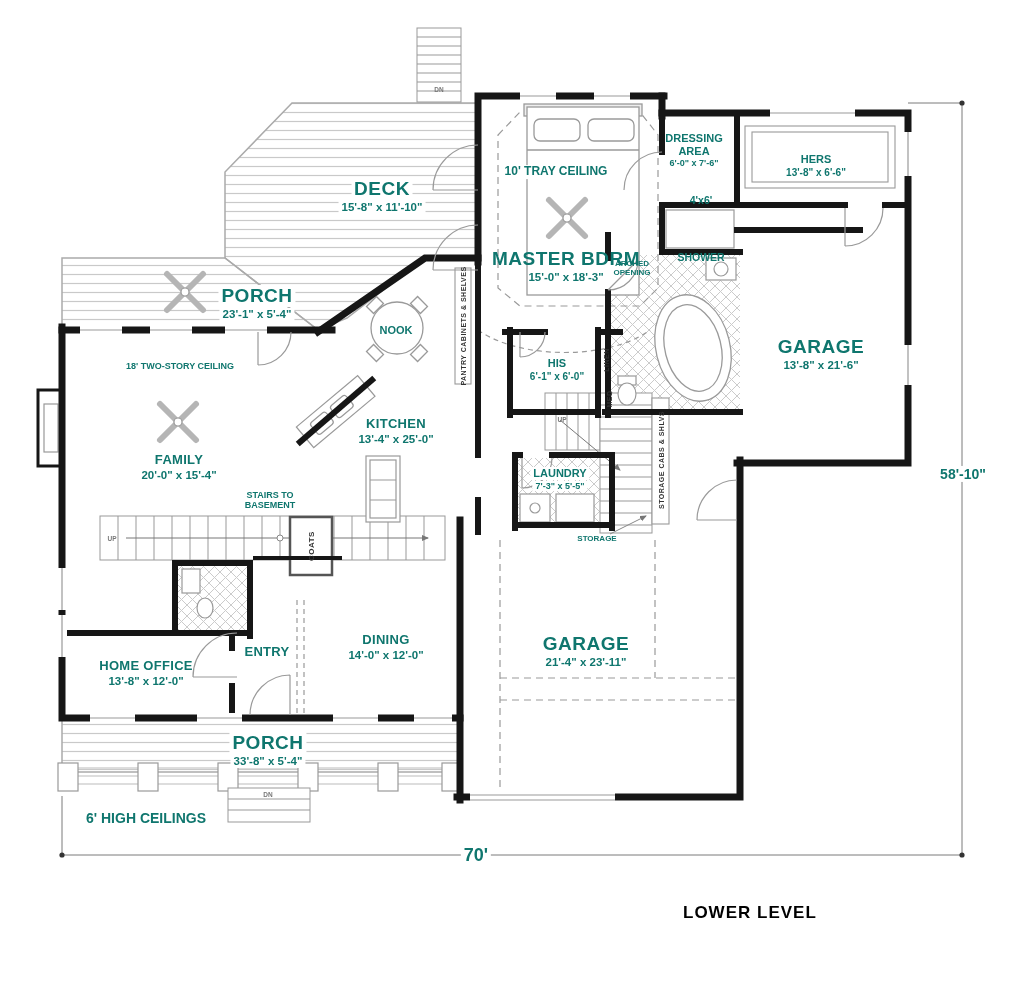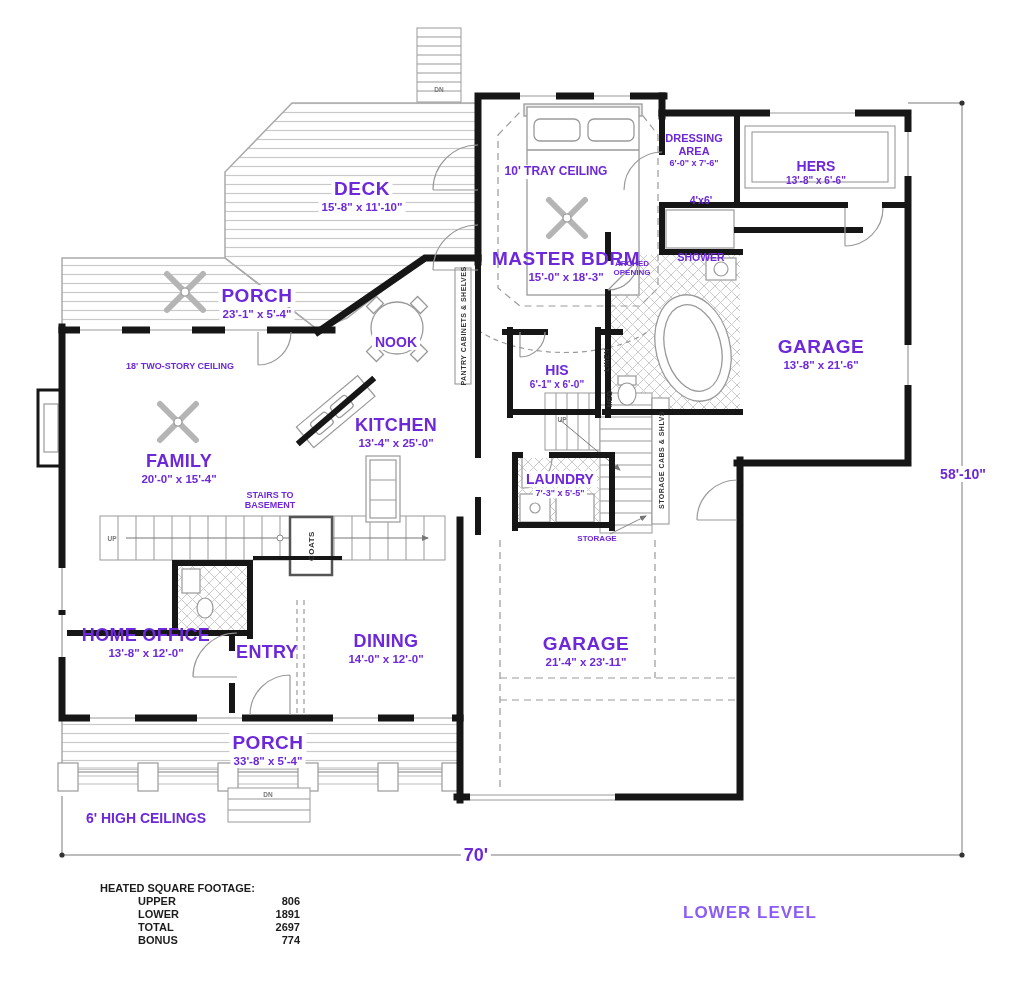--- a/index.html
+++ b/index.html
@@ -1,40 +1,40 @@
 <!DOCTYPE html>
 <html><head>
 <meta charset="utf-8">
 <style>
   html,body{margin:0;padding:0;background:#fff;}
   #canvas{position:relative;width:1024px;height:993px;background:#fff;overflow:hidden;
           font-family:"Liberation Sans",sans-serif;}
   svg{position:absolute;left:0;top:0;}
-  .lbl{position:absolute;transform:translate(-50%,-50%);font-weight:bold;color:#6d28d9;
+  .lbl{position:absolute;transform:translate(-50%,-50%);font-weight:bold;color:#0f766e;
        text-align:center;white-space:nowrap;line-height:1.15;}
   .halo{background:#fff;padding:0 3px;}
   .name-xl{font-size:19px;letter-spacing:.5px;}
-  .name-lg{font-size:18px;letter-spacing:.3px;}
-  .name-md{font-size:14px;margin-top:12px;}
+  .name-lg{font-size:13px;letter-spacing:.3px;}
+  .name-md{font-size:11px;}
   .name-sm{font-size:11px;}
   .dims{font-size:11.5px;}
   .note{font-size:9px;}
   .tiny{font-size:8px;}
   .micro{font-size:6.5px;color:#777;}
   .wrap{white-space:normal;}
   .vlbl{position:absolute;transform:translate(-50%,-50%) rotate(180deg);writing-mode:vertical-rl;
         font-size:7px;font-weight:bold;color:#333;white-space:nowrap;letter-spacing:.5px;}
   .stack{display:flex;flex-direction:column;align-items:center;gap:1px;}
   #footage{position:absolute;left:100px;top:882px;width:200px;color:#1c1c1c;}
   #footage .t{font-size:11px;font-weight:bold;}
   #footage .row{display:flex;justify-content:space-between;font-size:11px;font-weight:bold;
                 padding:1px 0 0 38px;}
   #footage .row span:last-child{width:52px;text-align:right;}
   #lower-level{position:absolute;left:683px;top:903px;font-size:17px;letter-spacing:1px;
-               color:#8b5cf6;font-weight:bold;}
+               color:#000000;font-weight:bold;}
 </style>
 </head>
 <body>
 
 <div id="canvas">
 
 <svg width="1024" height="993" viewBox="0 0 1024 993">
   <defs>
     <pattern id="planks" width="9" height="9" patternUnits="userSpaceOnUse">
       <path d="M0,4.5 H9" stroke="#c9c9c9" stroke-width="1.2" fill="none"></path>
@@ -266,21 +266,21 @@
     <path d="M62,855 H962"></path>
     <path d="M962,103 V855"></path>
     <path d="M908,103 H962"></path>
     <path d="M62,796 V855"></path>
     <circle cx="62" cy="855" r="2.6" fill="#333" stroke="none"></circle>
     <circle cx="962" cy="855" r="2.6" fill="#333" stroke="none"></circle>
     <circle cx="962" cy="103" r="2.6" fill="#333" stroke="none"></circle>
   </g>
 </svg>
 
-<div class="lbl stack" style="left:362px;top:196px;">
+<div class="lbl stack" style="left:382px;top:196px;">
   <span class="name-xl halo">DECK</span>
   <span class="dims halo">15'-8" x 11'-10"</span>
 </div>
 <div class="lbl stack" style="left:257px;top:303px;">
   <span class="name-xl halo">PORCH</span>
   <span class="dims halo">23'-1" x 5'-4"</span>
 </div>
 <div class="lbl stack" style="left:268px;top:750px;">
   <span class="name-xl halo">PORCH</span>
   <span class="dims halo">33'-8" x 5'-4"</span>
@@ -330,21 +330,21 @@
 <div class="lbl note wrap" style="left:270px;top:500px;width:82px;">STAIRS TO BASEMENT</div>
 <div class="vlbl" style="left:311px;top:546px;font-size:8px;">COATS</div>
 
 <div class="lbl stack" style="left:560px;top:479px;">
   <span class="name-md halo">LAUNDRY</span>
   <span class="halo" style="font-size:9px;">7'-3" x 5'-5"</span>
 </div>
 <div class="vlbl" style="left:661px;top:460px;">STORAGE CABS &amp; SHLVS</div>
 <div class="lbl tiny" style="left:597px;top:539px;">STORAGE</div>
 
-<div class="lbl stack" style="left:146px;top:642px;align-items:center;">
+<div class="lbl stack" style="left:146px;top:674px;align-items:center;">
   <span class="name-lg">HOME OFFICE</span>
   <span class="dims">13'-8" x 12'-0"</span>
 </div>
 <div class="lbl name-lg" style="left:267px;top:652px;">ENTRY</div>
 <div class="lbl stack" style="left:386px;top:648px;">
   <span class="name-lg">DINING</span>
   <span class="dims">14'-0" x 12'-0"</span>
 </div>
 <div class="lbl stack" style="left:586px;top:651px;">
   <span class="name-xl">GARAGE</span>
@@ -353,35 +353,16 @@
 <div class="lbl" style="left:146px;top:818px;font-size:14px;">6' HIGH CEILINGS</div>
 
 <div class="lbl micro" style="left:112px;top:539px;">UP</div>
 <div class="lbl micro" style="left:562px;top:420px;">UP</div>
 <div class="lbl micro" style="left:439px;top:90px;">DN</div>
 <div class="lbl micro" style="left:268px;top:795px;">DN</div>
 
 <div class="lbl halo" style="left:476px;top:855px;font-size:18px;">70'</div>
 <div class="lbl halo" style="left:963px;top:474px;font-size:14px;">58'-10"</div>
 
-<div id="footage">
-  <div class="t">HEATED SQUARE FOOTAGE:</div>
-  <div class="row">
-    <span>UPPER</span>
-    <span>806</span>
-  </div>
-  <div class="row">
-    <span>LOWER</span>
-    <span>1891</span>
-  </div>
-  <div class="row">
-    <span>TOTAL</span>
-    <span>2697</span>
-  </div>
-  <div class="row">
-    <span>BONUS</span>
-    <span>774</span>
-  </div>
-</div>
 
 <div id="lower-level">LOWER LEVEL</div>
 
 </div>
 
 </body></html>

